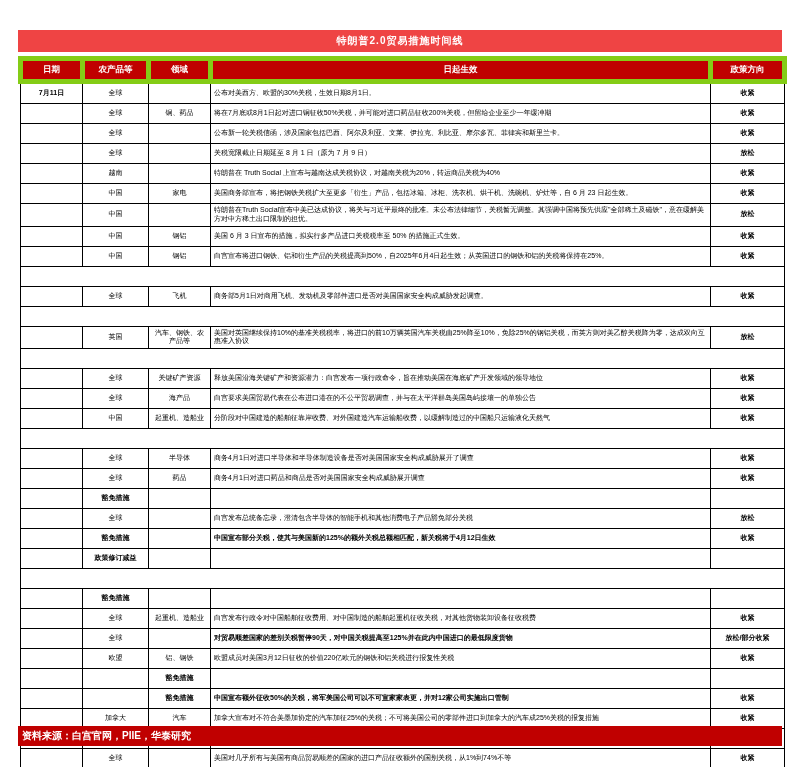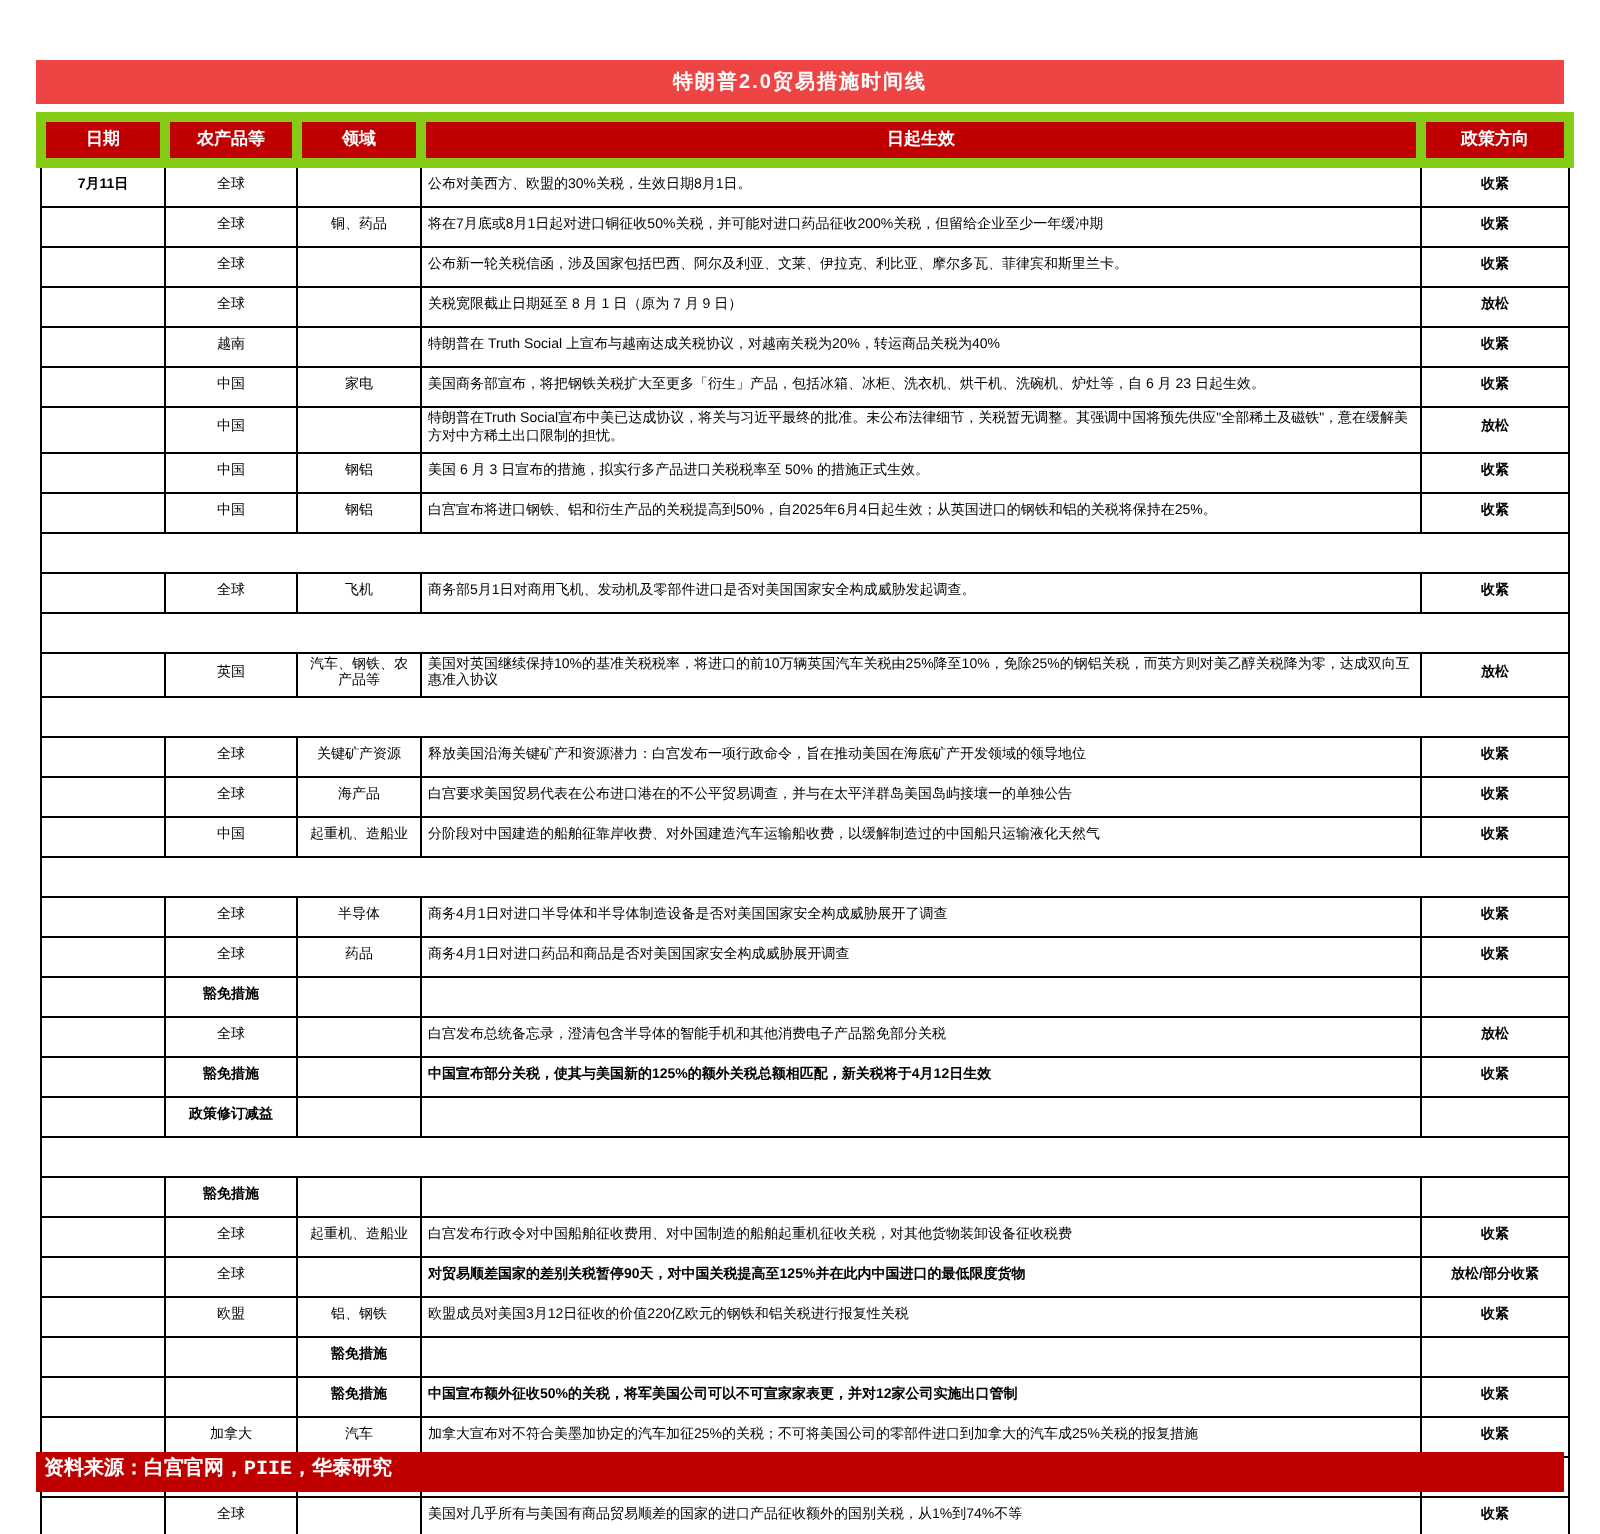--- a/index.html
+++ b/index.html
@@ -45,21 +45,21 @@
   col.c4{width:500px;}
   col.c5{width:74px;}
 
   
   .footer-bar{
     position:absolute;left:18px;top:726px;width:764px;height:20px;
     background:#c00000;
   }
   .footer-text{
     position:absolute;left:22px;top:728px;font-size:10px;font-weight:bold;
-    color:#ffffff;line-height:16px;font-family:Liberation Mono, monospace;
+    color:#ffffff;line-height:16px;
   }
 </style>
 </head>
 <body>
 
 <div class="page">
 
   <div class="title-bar">特朗普2.0贸易措施时间线</div>
 
   <table class="main">

